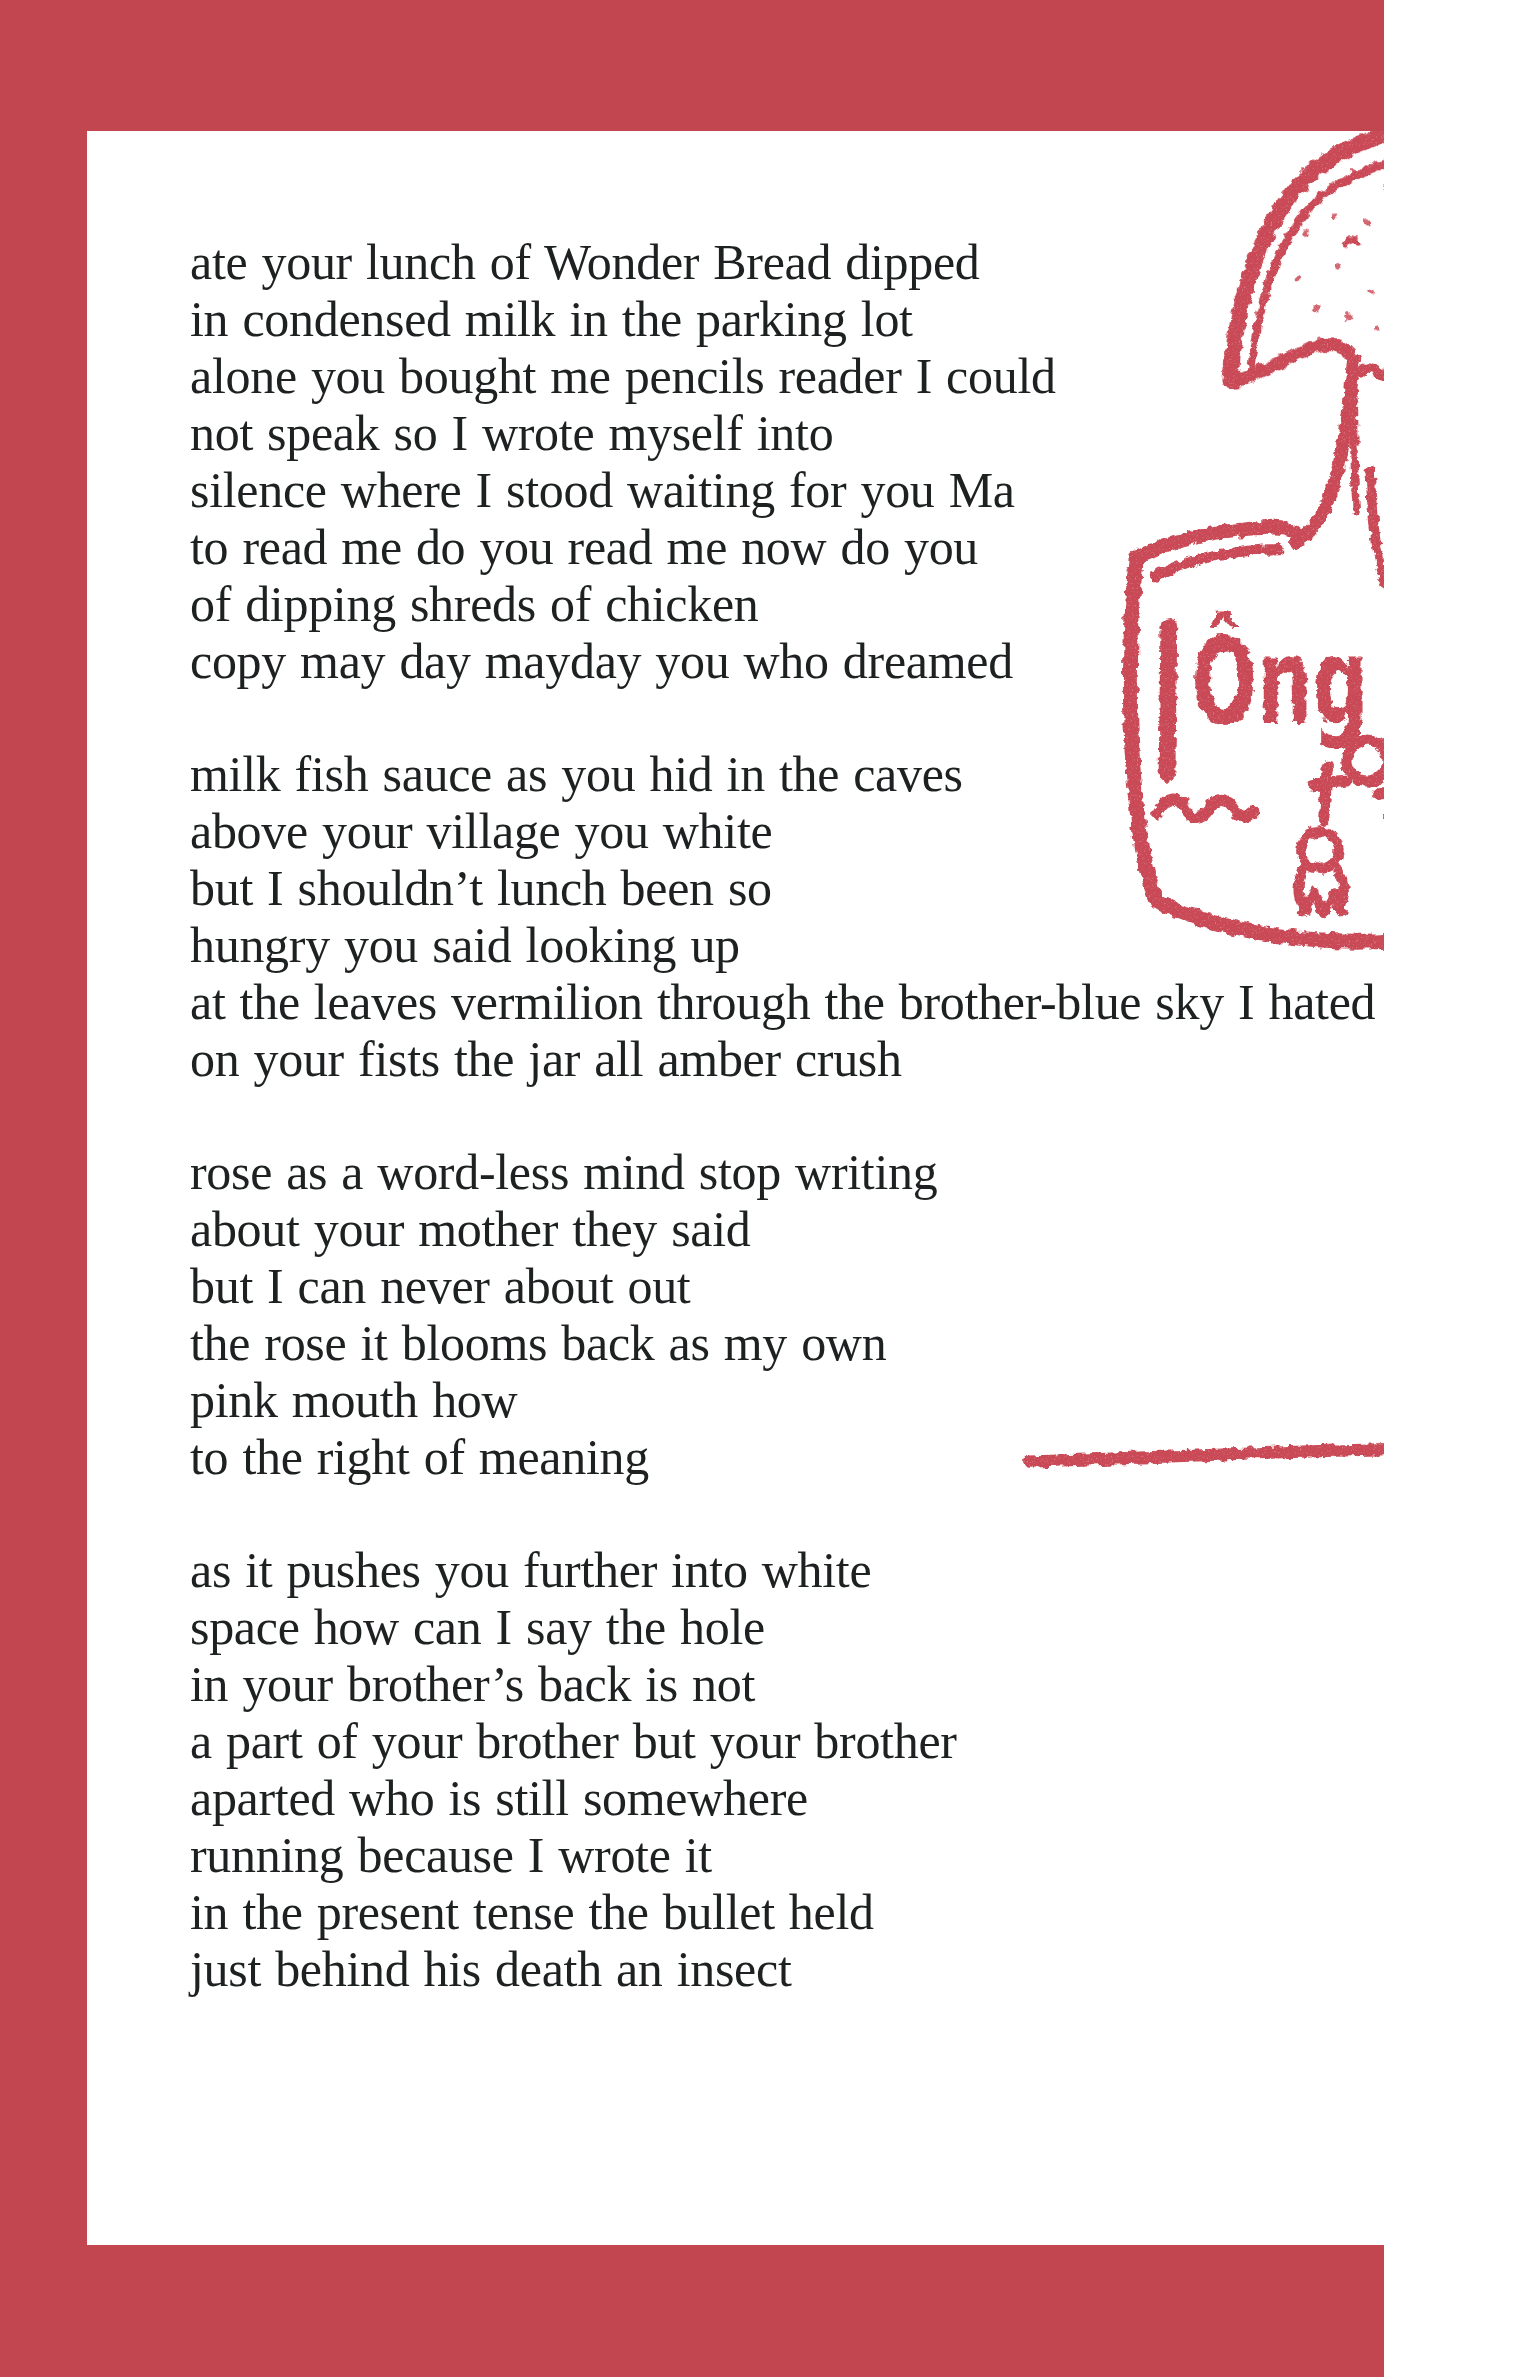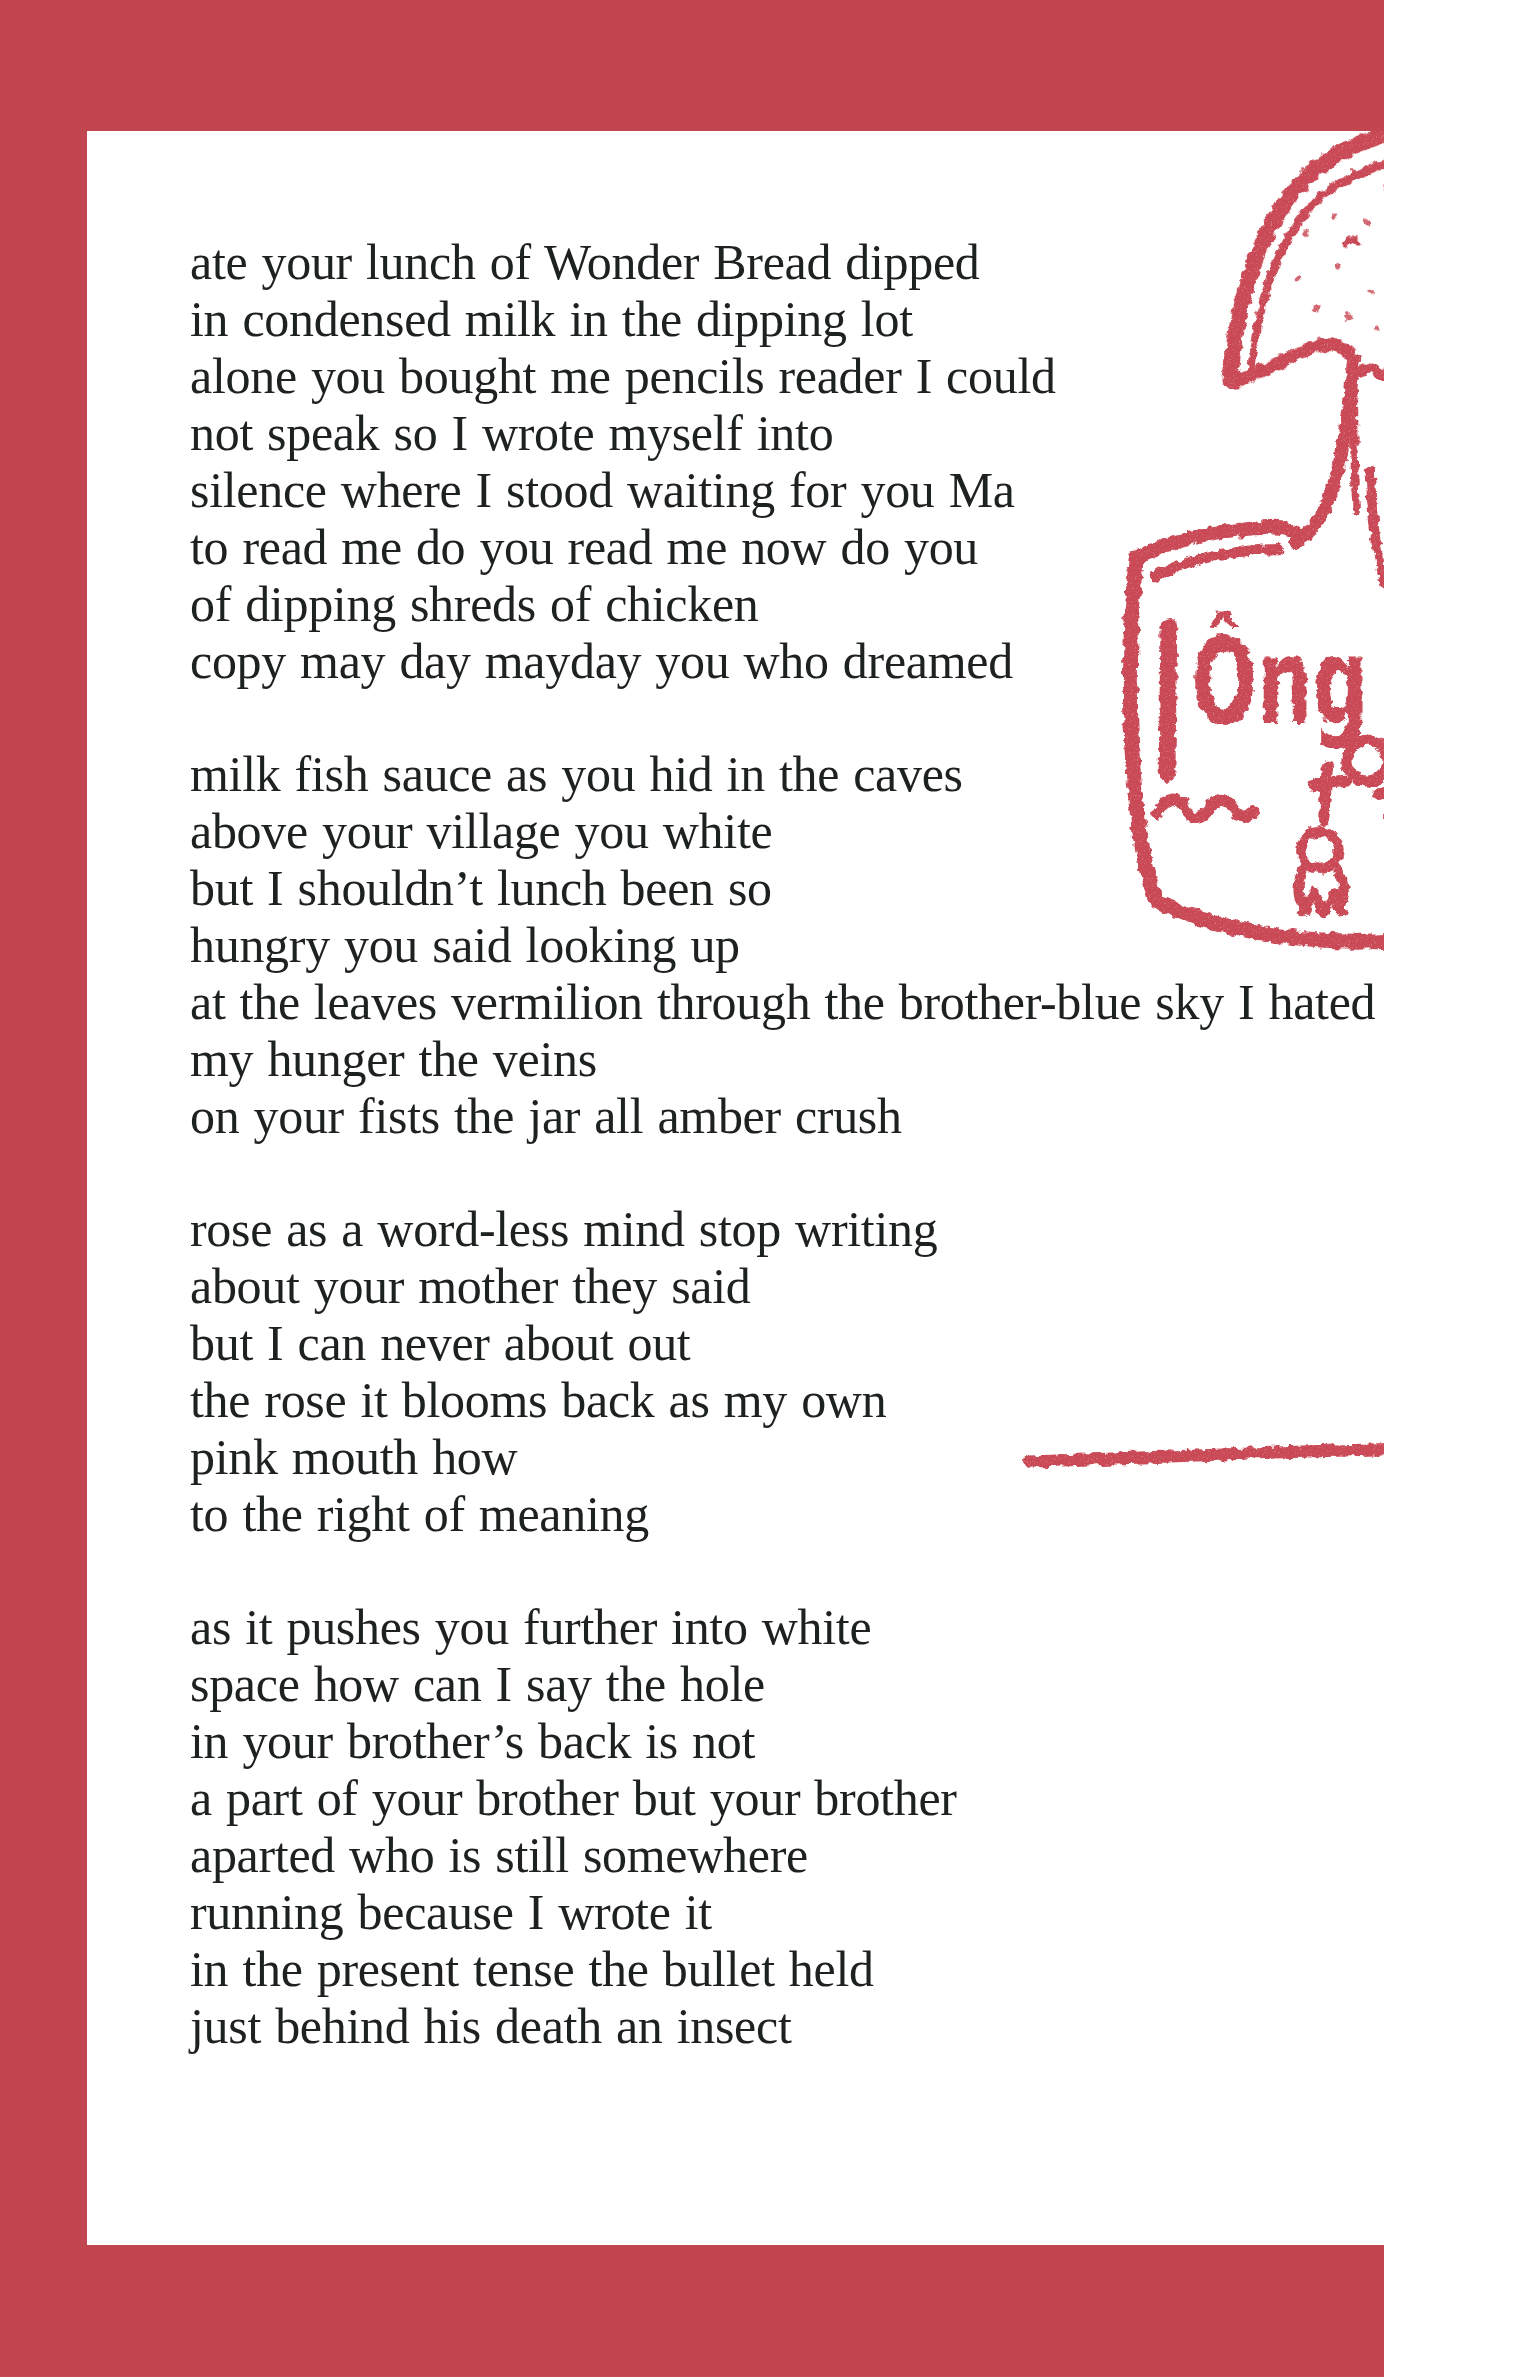--- a/index.html
+++ b/index.html
@@ -144,35 +144,34 @@
 
       <path stroke-width="13" d="M1104 1568 C1250 1562 1480 1554 1642 1550"></path>
 
       <path stroke-width="16" d="M1625 1888 C1636 1868 1646 1850 1658 1832"></path>
     </g>
   </svg>
 
   <div class="poem">
       <div class="stanza">
         <div class="line">ate your lunch of Wonder Bread dipped</div>
-        <div class="line">in condensed milk in the dipping lot</div>
+        <div class="line">in condensed milk in the parking lot</div>
         <div class="line">alone you bought me pencils reader I could</div>
         <div class="line">not speak so I wrote myself into</div>
         <div class="line">silence where I stood waiting for you Ma</div>
         <div class="line">to read me do you read me now do you</div>
         <div class="line">of dipping shreds of chicken</div>
         <div class="line">copy may day mayday you who dreamed</div>
       </div>
       <div class="stanza">
         <div class="line">milk fish sauce as you hid in the caves</div>
         <div class="line">above your village you white</div>
         <div class="line">but I shouldn’t lunch been so</div>
         <div class="line">hungry you said looking up</div>
         <div class="line">at the leaves vermilion through the brother-blue sky I hated</div>
-        <div class="line">my hunger the veins</div>
         <div class="line">on your fists the jar all amber crush</div>
       </div>
       <div class="stanza">
         <div class="line">rose as a word-less mind stop writing</div>
         <div class="line">about your mother they said</div>
         <div class="line">but I can never about out</div>
         <div class="line">the rose it blooms back as my own</div>
         <div class="line">pink mouth how</div>
         <div class="line">to the right of meaning</div>
       </div>

